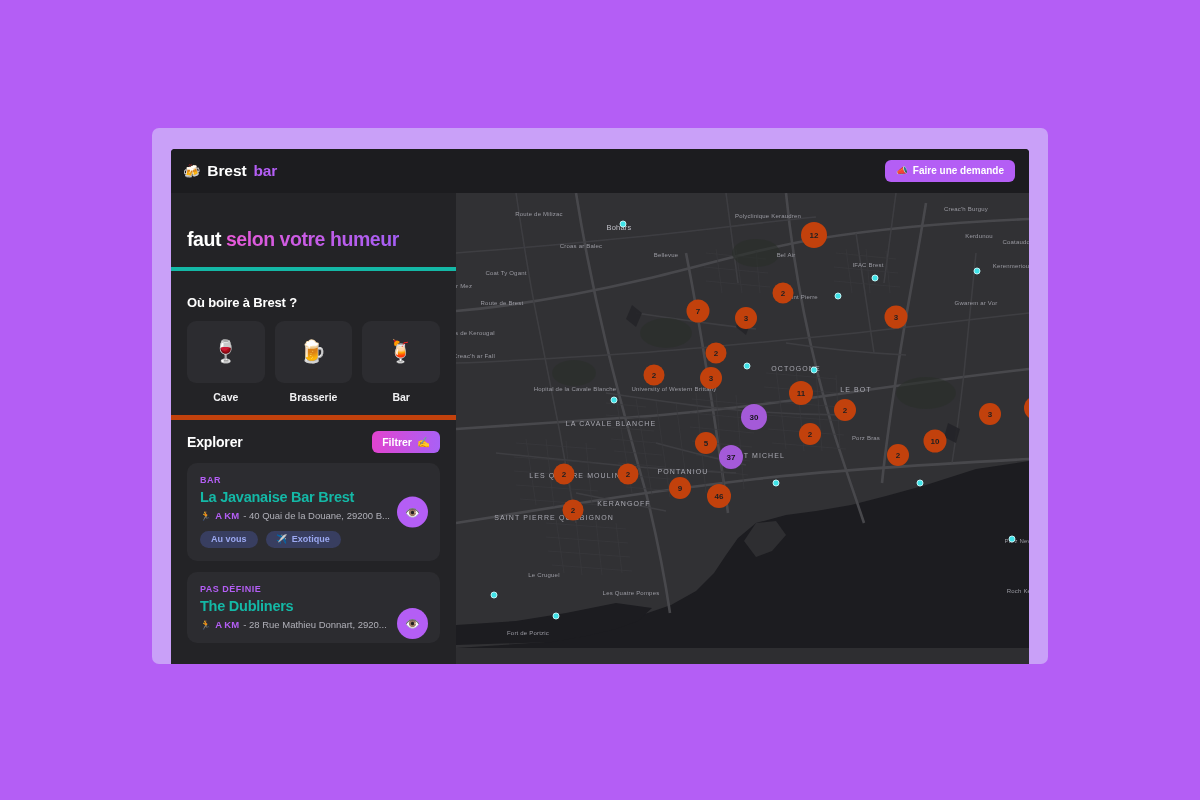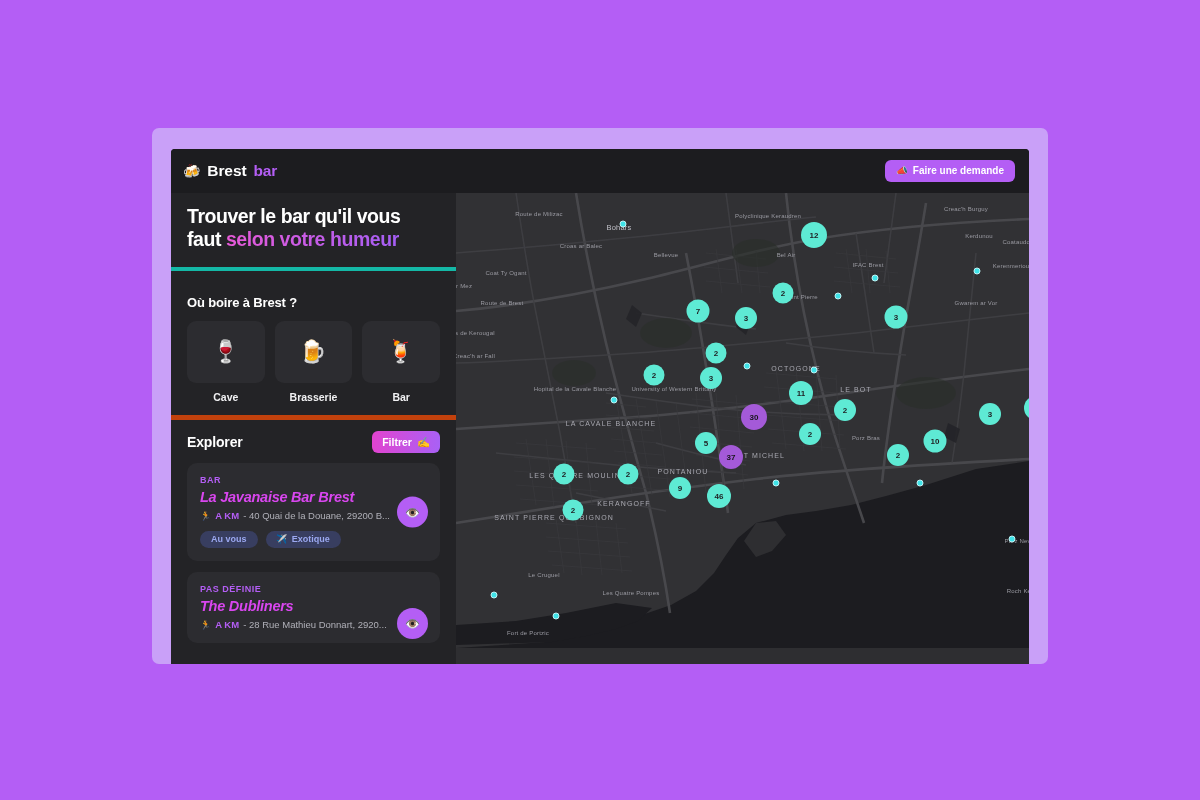--- a/index.html
+++ b/index.html
@@ -194,23 +194,22 @@
     font-size: 9px;
     font-weight: 700;
     color: #b45ef5;
     letter-spacing: 0.5px;
     text-transform: uppercase;
   }
   .place-name {
     margin-top: 4px;
     font-size: 14.5px;
     font-weight: 700;
-    color: #d946ef;
+    color: #14b8a6;
     letter-spacing: -0.25px;
-    font-style: italic;
   }
   .place-meta {
     margin-top: 5px;
     font-size: 9.5px;
     color: #b0b0b8;
     white-space: nowrap;
     overflow: hidden;
     display: flex;
     align-items: center;
     gap: 4px;
@@ -264,21 +263,21 @@
     transform: translate(-50%, -50%);
     pointer-events: none;
     letter-spacing: 0.2px;
   }
   .map-label.big { font-size: 7px; letter-spacing: 1.1px; color: #a8a8b0; }
   .map-label.place { font-size: 7.5px; color: #c0c0c8; }
 
   .cluster {
     position: absolute;
     border-radius: 50%;
-    background: #5eead4;
+    background: #c2410c;
     color: #1f1f22;
     display: flex;
     align-items: center;
     justify-content: center;
     font-size: 8px;
     font-weight: 600;
     transform: translate(-50%, -50%);
     cursor: pointer;
   }
   .cluster.dense { background: #a45ad8; color: #16161a; }
@@ -309,21 +308,21 @@
         <span>Faire une demande</span>
       </button>
     </div>
 
     <div class="body-split">
 
       <div class="sidebar">
 
         <div class="hero">
           <h1>
-            <span>Trouver le bar qu'il vous</span><br>
+            <br>
             <span>faut </span><span class="grad">selon votre humeur</span>
           </h1>
         </div>
 
         <div class="section">
           <div class="section-title">Où boire à Brest ?</div>
           <div class="cat-row">
             <div class="cat-cell">
               <div class="cat-card">
                 <span class="emoji">🍷</span>

